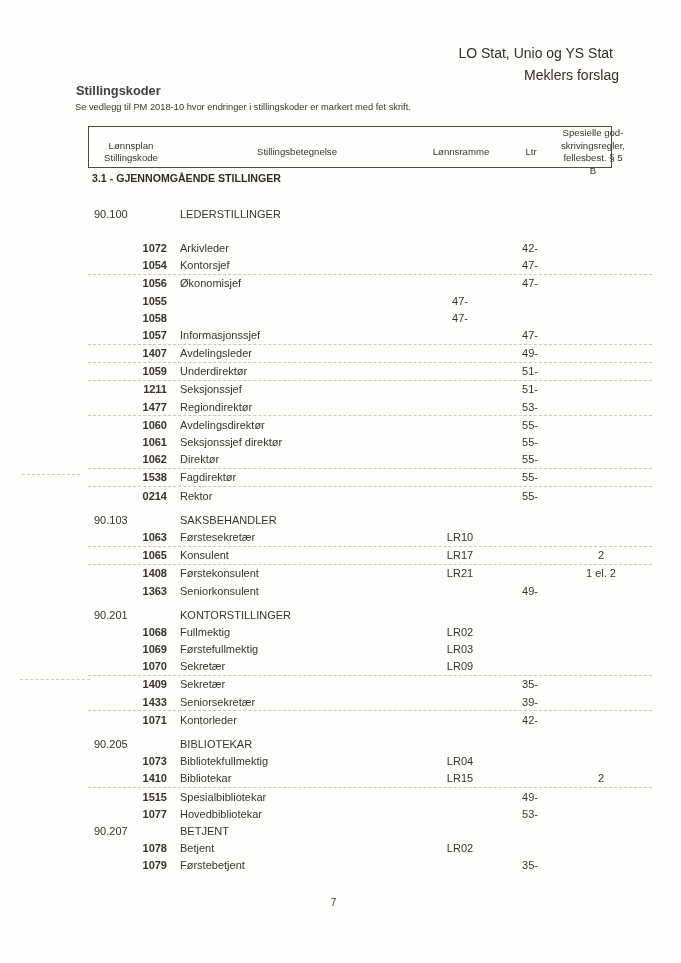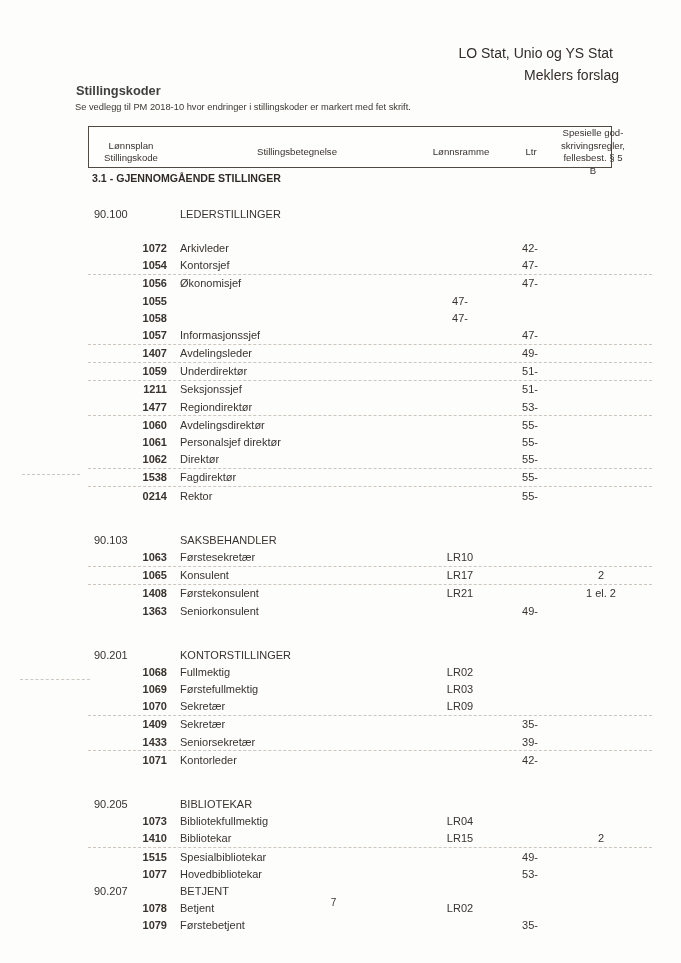--- a/index.html
+++ b/index.html
@@ -47,21 +47,21 @@
   .section-heading{
     position:absolute;left:92px;top:172px;
     font-size:10.6px;font-weight:bold;color:#302b26;
   }
 
   
   .table-body{
     position:absolute;left:88px;top:205px;width:564px;
     font-size:11px;
   }
-  .group.space-before{margin-top:27px;}
+  .group.space-before{margin-top:7px;}
   .trow{
     display:grid;
     grid-template-columns:52px 32px 248px 80px 60px 92px;
     height:17.2px;
     align-items:center;
   }
   .trow.dash{border-bottom:1px dashed #ccc6bf;}
   .blank-row{height:17.2px;}
   .c-group{padding-left:6px;}
   .c-code{text-align:right;padding-right:5px;font-weight:bold;}
@@ -205,21 +205,21 @@
           <div class="c-group"></div>
           <div class="c-code">1060</div>
           <div class="c-name">Avdelingsdirektør</div>
           <div class="c-lr"></div>
           <div class="c-ltr">55-</div>
           <div class="c-spes"></div>
         </div>
         <div class="trow">
           <div class="c-group"></div>
           <div class="c-code">1061</div>
-          <div class="c-name">Personalsjef direktør</div>
+          <div class="c-name">Seksjonssjef direktør</div>
           <div class="c-lr"></div>
           <div class="c-ltr">55-</div>
           <div class="c-spes"></div>
         </div>
         <div class="trow dash">
           <div class="c-group"></div>
           <div class="c-code">1062</div>
           <div class="c-name">Direktør</div>
           <div class="c-lr"></div>
           <div class="c-ltr">55-</div>

